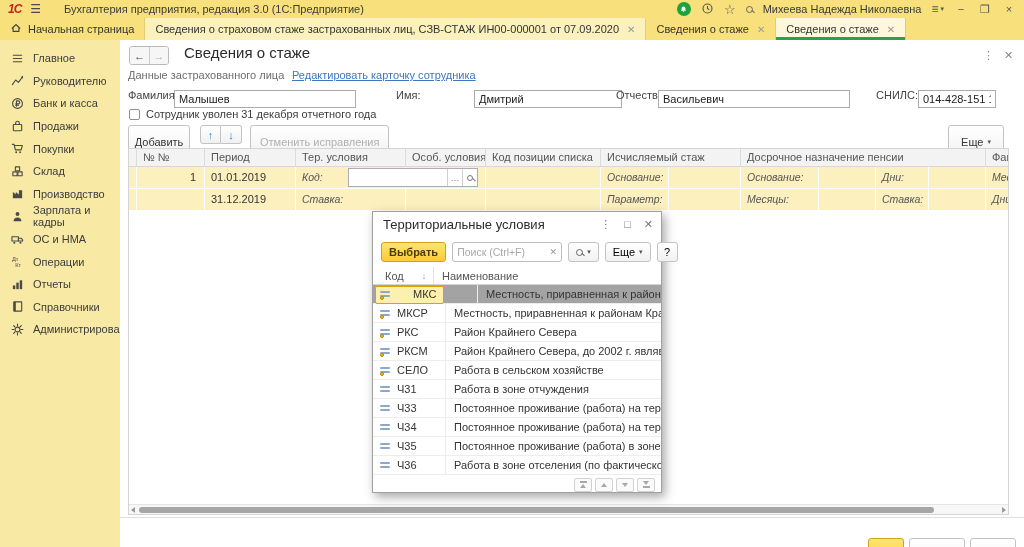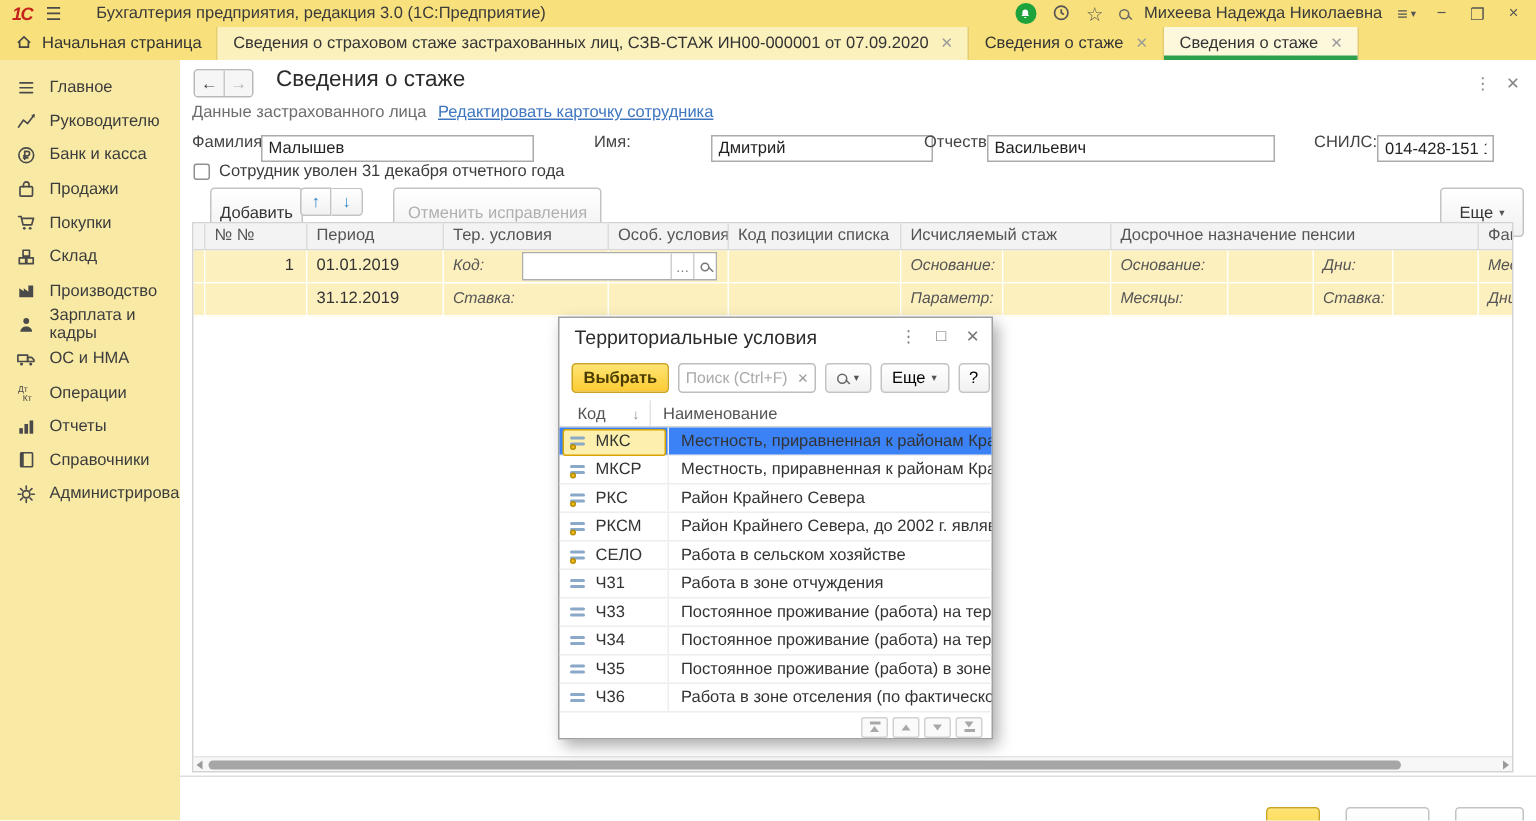--- a/index.html
+++ b/index.html
@@ -46,21 +46,21 @@
   .form-title { position:absolute; left:64px; top:4px; font-size:15px; color:#2b2b2b; }
   .form-dots { position:absolute; left:863px; top:9px; color:#888; font-size:11px; }
   .form-close { position:absolute; left:884px; top:9px; color:#888; font-size:11px; }
   .section-label { position:absolute; left:8px; top:29px; color:#6d6d6d; }
   .edit-link { position:absolute; left:172px; top:29px; color:#3f76c0; text-decoration:underline; cursor:pointer; }
   .flabel { position:absolute; top:49px; color:#444; }
   .finput { position:absolute; top:50px; height:18px; border:1px solid #ababab; background:#fff; font:inherit; color:#222; padding:0 4px; }
   .chk-box { position:absolute; left:9px; top:69px; width:11px; height:11px; border:1px solid #8f8f8f; border-radius:2px; background:#fff; }
   .chk-label { position:absolute; left:26px; top:68px; color:#3c3c3c; }
 
-  .btn { height:33px; border:1px solid #c3c3c3; border-radius:3px; background:linear-gradient(#fff,#f1f1f1); color:#333; display:inline-flex; align-items:center; justify-content:center; padding:0 9px; font:inherit; white-space:nowrap;margin-left:12px; }
+  .btn { height:33px; border:1px solid #c3c3c3; border-radius:3px; background:linear-gradient(#fff,#f1f1f1); color:#333; display:inline-flex; align-items:center; justify-content:center; padding:0 9px; font:inherit; white-space:nowrap; }
   .btn.disabled { color:#b0b0b0; }
   .btn.yellow { background:linear-gradient(#ffe472,#fccb33); border-color:#cda41e; }
   .toolbar-add { position:absolute; left:8px; top:85px; width:62px; }
   .arrgrp { position:absolute; left:80px; top:85px; display:flex; }
   .arrbtn { width:21px; height:19px; border:1px solid #c3c3c3; background:linear-gradient(#fff,#f1f1f1); display:flex; align-items:center; justify-content:center; color:#2f86c7; font-weight:bold; font-size:11px; }
   .arrbtn:first-child { border-radius:3px 0 0 3px; }
   .arrbtn:last-child { border-radius:0 3px 3px 0; border-left:none; }
   .toolbar-undo { position:absolute; left:130px; top:85px; }
   .toolbar-more { position:absolute; left:828px; top:85px; width:56px; gap:4px; }
 
@@ -92,32 +92,32 @@
   .footer-line { position:absolute; left:0; top:477px; width:904px; border-top:1px solid #dedede; }
   .footer { position:absolute; right:8px; top:498px; display:flex; gap:5px; }
 
   
   #dialog { position:absolute; left:372px; top:211px; width:290px; height:282px; background:#fff; border:1px solid #a0a0a0;
             box-shadow:3px 4px 10px rgba(0,0,0,.35); z-index:10; }
   .dlg-head { height:25px; display:flex; align-items:center; padding:0 8px 0 10px; }
   .dlg-title { font-size:13px; color:#2b2b2b; }
   .dlg-icons { margin-left:auto; display:flex; gap:13px; color:#777; font-size:11px; }
   .dlg-toolbar { height:30px; display:flex; align-items:center; gap:6px; padding:0 8px; }
-  .dlg-search { width:92px; height:20px; border:1px solid #bdbdbd; border-radius:3px; display:flex; align-items:center; padding:0 4px; }
+  .dlg-search { width:110px; height:20px; border:1px solid #bdbdbd; border-radius:3px; display:flex; align-items:center; padding:0 4px; }
   .dlg-search input { border:none; outline:none; flex:1; min-width:0; font:inherit; font-size:10.5px; }
   .dlg-search input::placeholder { color:#a9a9a9; }
   .sx { color:#999; font-size:9px; }
   .dlg-btn { height:20px; border:1px solid #c3c3c3; border-radius:3px; background:linear-gradient(#fff,#f1f1f1); display:inline-flex; align-items:center; justify-content:center; gap:4px; padding:0 7px; font:inherit; }
   .dlg-btn.yellow { background:linear-gradient(#ffe472,#fccb33); border-color:#cda41e; font-weight:bold; color:#4a3c00; }
   .dlg-colhead { height:18px; display:flex; align-items:center; border-bottom:1px solid #d5d5d5; color:#555; }
   .hcode { width:60px; padding-left:12px; display:flex; align-items:center; gap:18px; }
   .sort { color:#888; font-size:9px; }
   .hname { flex:1; border-left:1px solid #e3e3e3; padding-left:8px; height:100%; display:flex; align-items:center; }
   .dlg-row { height:19px; display:flex; align-items:center; border-bottom:1px solid #ededed; position:relative; }
-  .dlg-row.selected { background:#3b82f6; }
+  .dlg-row.selected { background:#a3a3a3;gap:16px; }
   .dlg-row.selected::before { content:''; position:absolute; left:2px; top:1px; width:67px; height:16px; border:1px solid #d9a400; border-radius:2px; background:#fdf0ae; }
   .ric { position:relative; width:11px; height:9px; margin:0 6px 0 7px; z-index:1; flex:0 0 11px; }
   .ric i { position:absolute; left:0; width:10px; height:2px; background:#8aa8c8; border-radius:1px; }
   .ric i:first-child { top:1px; } .ric i:nth-child(2) { top:5px; }
   .ric u { position:absolute; left:0; bottom:-1px; width:4px; height:4px; border-radius:50%; background:#f2c218; border:0.5px solid #b58900; }
   .rcode { width:48px; z-index:1; }
   .rname { flex:1; border-left:1px solid #ededed; padding-left:8px; height:100%; display:flex; align-items:center; white-space:nowrap; overflow:hidden; color:#333; }
   .dlg-nav { height:19px; display:flex; justify-content:flex-end; align-items:center; gap:3px; padding:0 6px; }
   .nav-btn { width:18px; height:14px; border:1px solid #d2d2d2; border-radius:2px; background:#fafafa; display:flex; flex-direction:column; align-items:center; justify-content:center; gap:1px; }
   .tri-up { width:0; height:0; border-left:3.5px solid transparent; border-right:3.5px solid transparent; border-bottom:4px solid #a8a8a8; }

